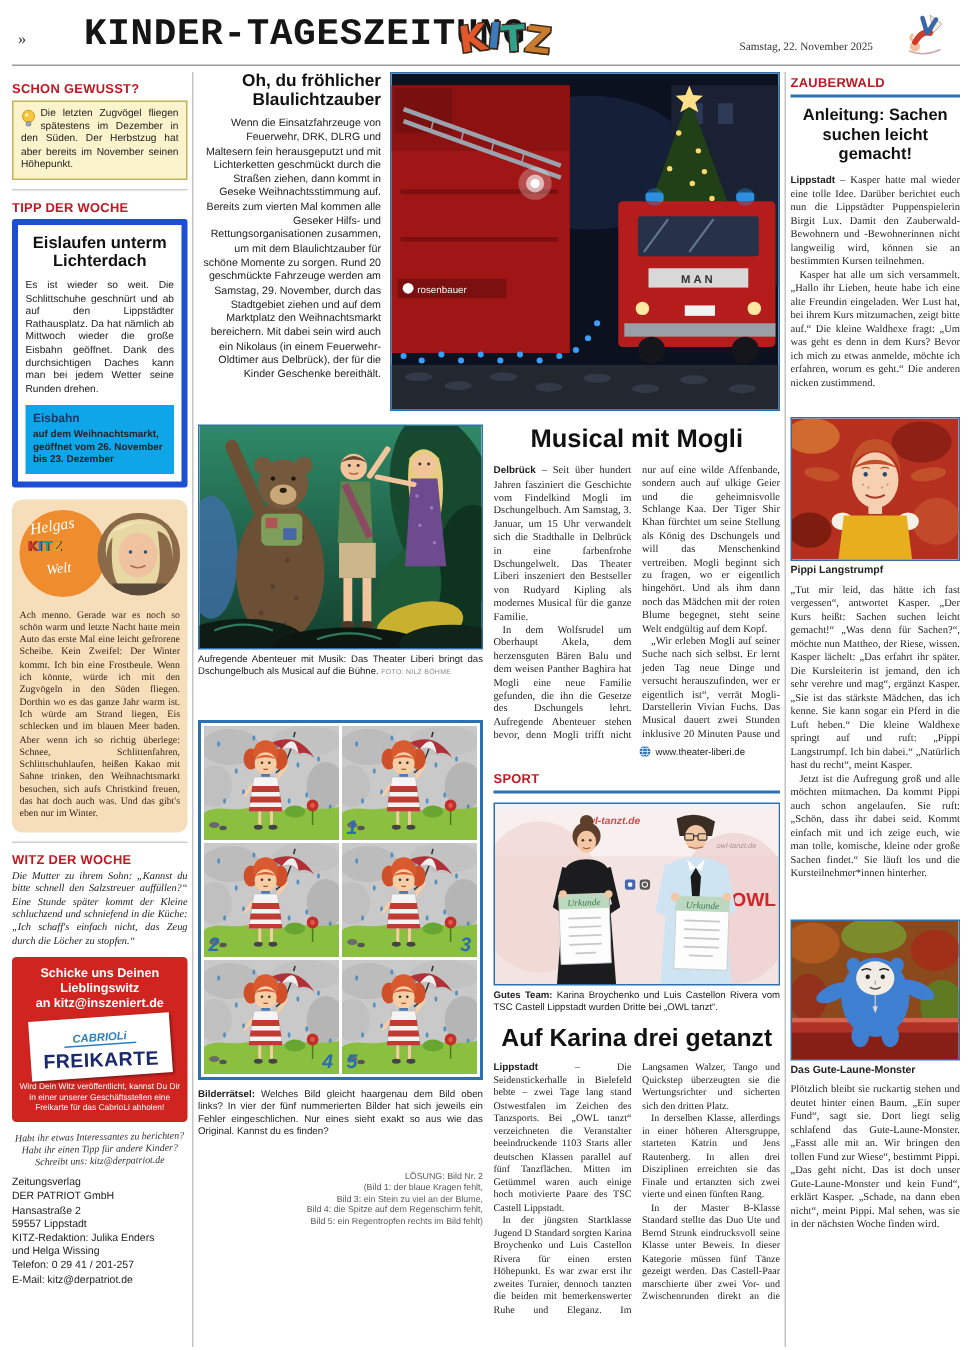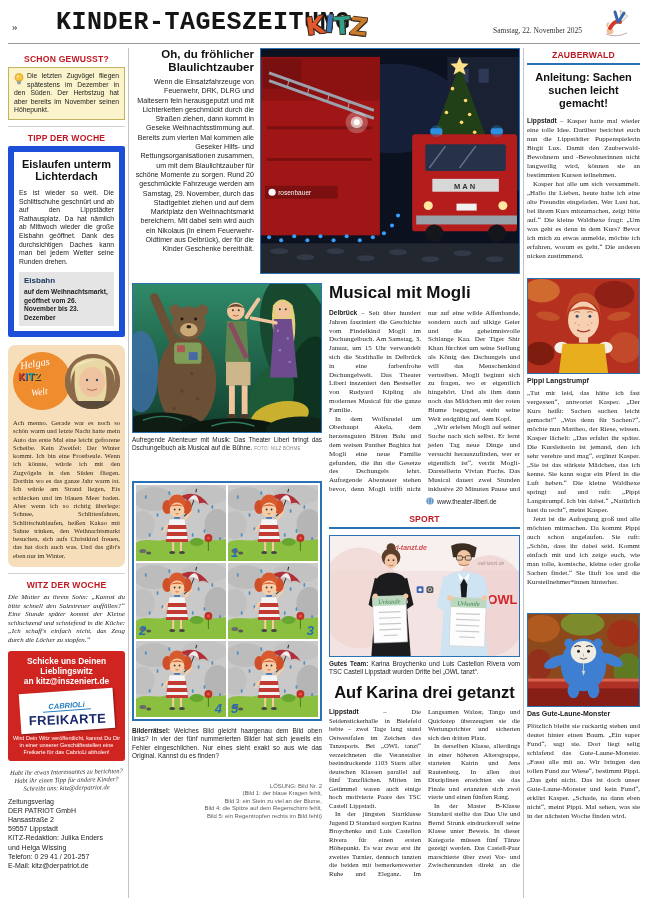--- a/index.html
+++ b/index.html
@@ -18,36 +18,36 @@
   .kz3{color:#c97b2e;transform:rotate(7deg) translateY(1px)}
   .date{position:absolute;right:58px;top:26px;font-size:7.5px;color:#333}
   .mascot{position:absolute;right:8px;top:8px}
   
   .cols{position:absolute;top:48px;left:8px;right:8px;bottom:2px;display:flex}
   .vrule{width:1px;background:#c4c4c4;margin:0 3px}
   .col-left{width:117px}
   .col-mid{width:388px}
   .col-right{flex:1}
   
-  .red-head{color:#c01822;font-family:"Liberation Sans",sans-serif;font-weight:bold;font-size:8.6px;text-align:center;letter-spacing:.2px;margin:4px 0 3px}
+  .red-head{color:#c01822;font-family:"Liberation Sans",sans-serif;font-weight:bold;font-size:8.6px;text-align:left;letter-spacing:.2px;margin:4px 0 3px}
   .blue-rule{border-top:2px solid #2b72b4;margin:2px 0 6px}
   .photo{border:1px solid #2b72b4;display:block;width:100%}
   .caption{font-family:"Liberation Sans",sans-serif;font-size:6.4px;line-height:8px;color:#222;text-align:justify;margin-top:3px}
   .caption b{font-weight:bold}
   .credit{font-size:4.6px;color:#888;letter-spacing:.2px}
   
   .lsec{border-top:1px solid #cfcfcf;padding-top:2px;margin-top:6px}
   .lsec.first{border-top:none;margin-top:0}
   .yellow-box{background:#faf3cb;border:1px solid #c3b35e;padding:4px 5px;font-family:"Liberation Sans",sans-serif;
               font-size:6.8px;line-height:8.6px;text-align:justify;color:#222}
   .bulb{float:left;margin:1px 3px 0 0}
-  .blue-box{border:6px solid #1d4ed8;border-radius:2px;padding:6px 5px 5px;margin-top:2px}
+  .blue-box{border:4px solid #1d4ed8;border-radius:2px;padding:6px 5px 5px;margin-top:2px}
   .tipp-title{font-family:"Liberation Sans",sans-serif;font-weight:bold;font-size:11px;line-height:12.5px;text-align:center;color:#111;margin-bottom:6px}
   .blue-box p{font-family:"Liberation Sans",sans-serif;font-size:6.8px;line-height:8.6px;text-align:justify;color:#222}
-  .eisbahn{background:#e5e5e5;margin-top:6px;padding:4px 5px;font-family:"Liberation Sans",sans-serif}
+  .eisbahn{background:#0ea5e9;margin-top:6px;padding:4px 5px;font-family:"Liberation Sans",sans-serif}
   .eisbahn .et{font-weight:bold;font-size:8px;color:#15355c;margin-bottom:3px}
   .eisbahn .eb{font-weight:bold;font-size:6.6px;line-height:8.4px;color:#222}
   .helga-box{background:#f6debb;border-radius:7px;padding:6px 5px 7px;margin-top:8px}
   .helga-badge{position:relative;height:62px;margin-bottom:6px}
   .helga-circle{position:absolute;left:0;top:1px;width:58px;height:58px;border-radius:50%;background:#ef8c2e}
   .helga-photo{position:absolute;right:0;top:3px;width:55px;height:55px;border-radius:50%;overflow:hidden;background:#9a7550}
   .hb1{position:absolute;left:7px;top:7px;color:#fff;font-style:italic;font-size:10.5px;transform:rotate(-9deg);font-family:"Liberation Serif",serif}
   .hbk{position:absolute;left:5px;top:21px;font-family:"DejaVu Sans",sans-serif;font-weight:bold;font-size:9px}
   .hbk i{font-style:normal;display:inline-block;text-shadow:.6px .6px 0 #333}
   .hb2{position:absolute;left:18px;top:36px;color:#fff;font-style:italic;font-size:9.5px;transform:rotate(-7deg)}
@@ -75,21 +75,21 @@
   .mid-left{width:190px}
   .mid-right{flex:1}
   .mogli-photo{height:150px}
   .puzzle-box{margin-top:28px;border:2px solid #2b72b4;padding:2px;display:grid;grid-template-columns:1fr 1fr;gap:2px;background:#fff}
   .tile{position:relative;height:76px}
   .tile svg{display:block;width:100%;height:100%}
   .tile .num{position:absolute;bottom:1px;font-family:"Liberation Sans",sans-serif;font-weight:bold;font-style:italic;font-size:13px;color:#2a6db5}
   .num.pl{left:3px}.num.pr{right:4px}
   .puzzle-caption{margin-top:6px;font-family:"Liberation Sans",sans-serif;font-size:6.5px;line-height:8.4px;text-align:justify;color:#222}
   .solution{margin-top:22px;text-align:right;font-family:"Liberation Sans",sans-serif;font-size:5.9px;line-height:7.6px;color:#5a5a5a}
-  .mogli-headline{font-family:"Liberation Sans",sans-serif;font-weight:bold;font-size:17px;color:#111;margin:0 0 6px}
+  .mogli-headline{font-family:"Liberation Sans",sans-serif;font-weight:bold;font-size:17px;text-align:center;color:#111;margin:0 0 6px}
   .twocol{column-count:2;column-gap:7px;font-size:7px;line-height:8.8px;text-align:justify;color:#1d1d1d;overflow:hidden}
   .twocol p+p{text-indent:6px}
   .mogli-text{height:186px}
   .liberi-link{display:flex;align-items:center;gap:3px;width:94px;margin-left:auto;margin-top:2px;
                font-family:"Liberation Sans",sans-serif;font-size:6.4px;color:#222}
   .sport-photo{height:122px;margin-top:2px}
   .sport-headline{font-family:"Liberation Sans",sans-serif;font-weight:bold;font-size:16.5px;text-align:center;color:#111;margin:7px 0 6px}
   .sport-text{height:176px;font-size:6.7px;line-height:8.5px}
   .sport-sec{margin-top:9px}
   

